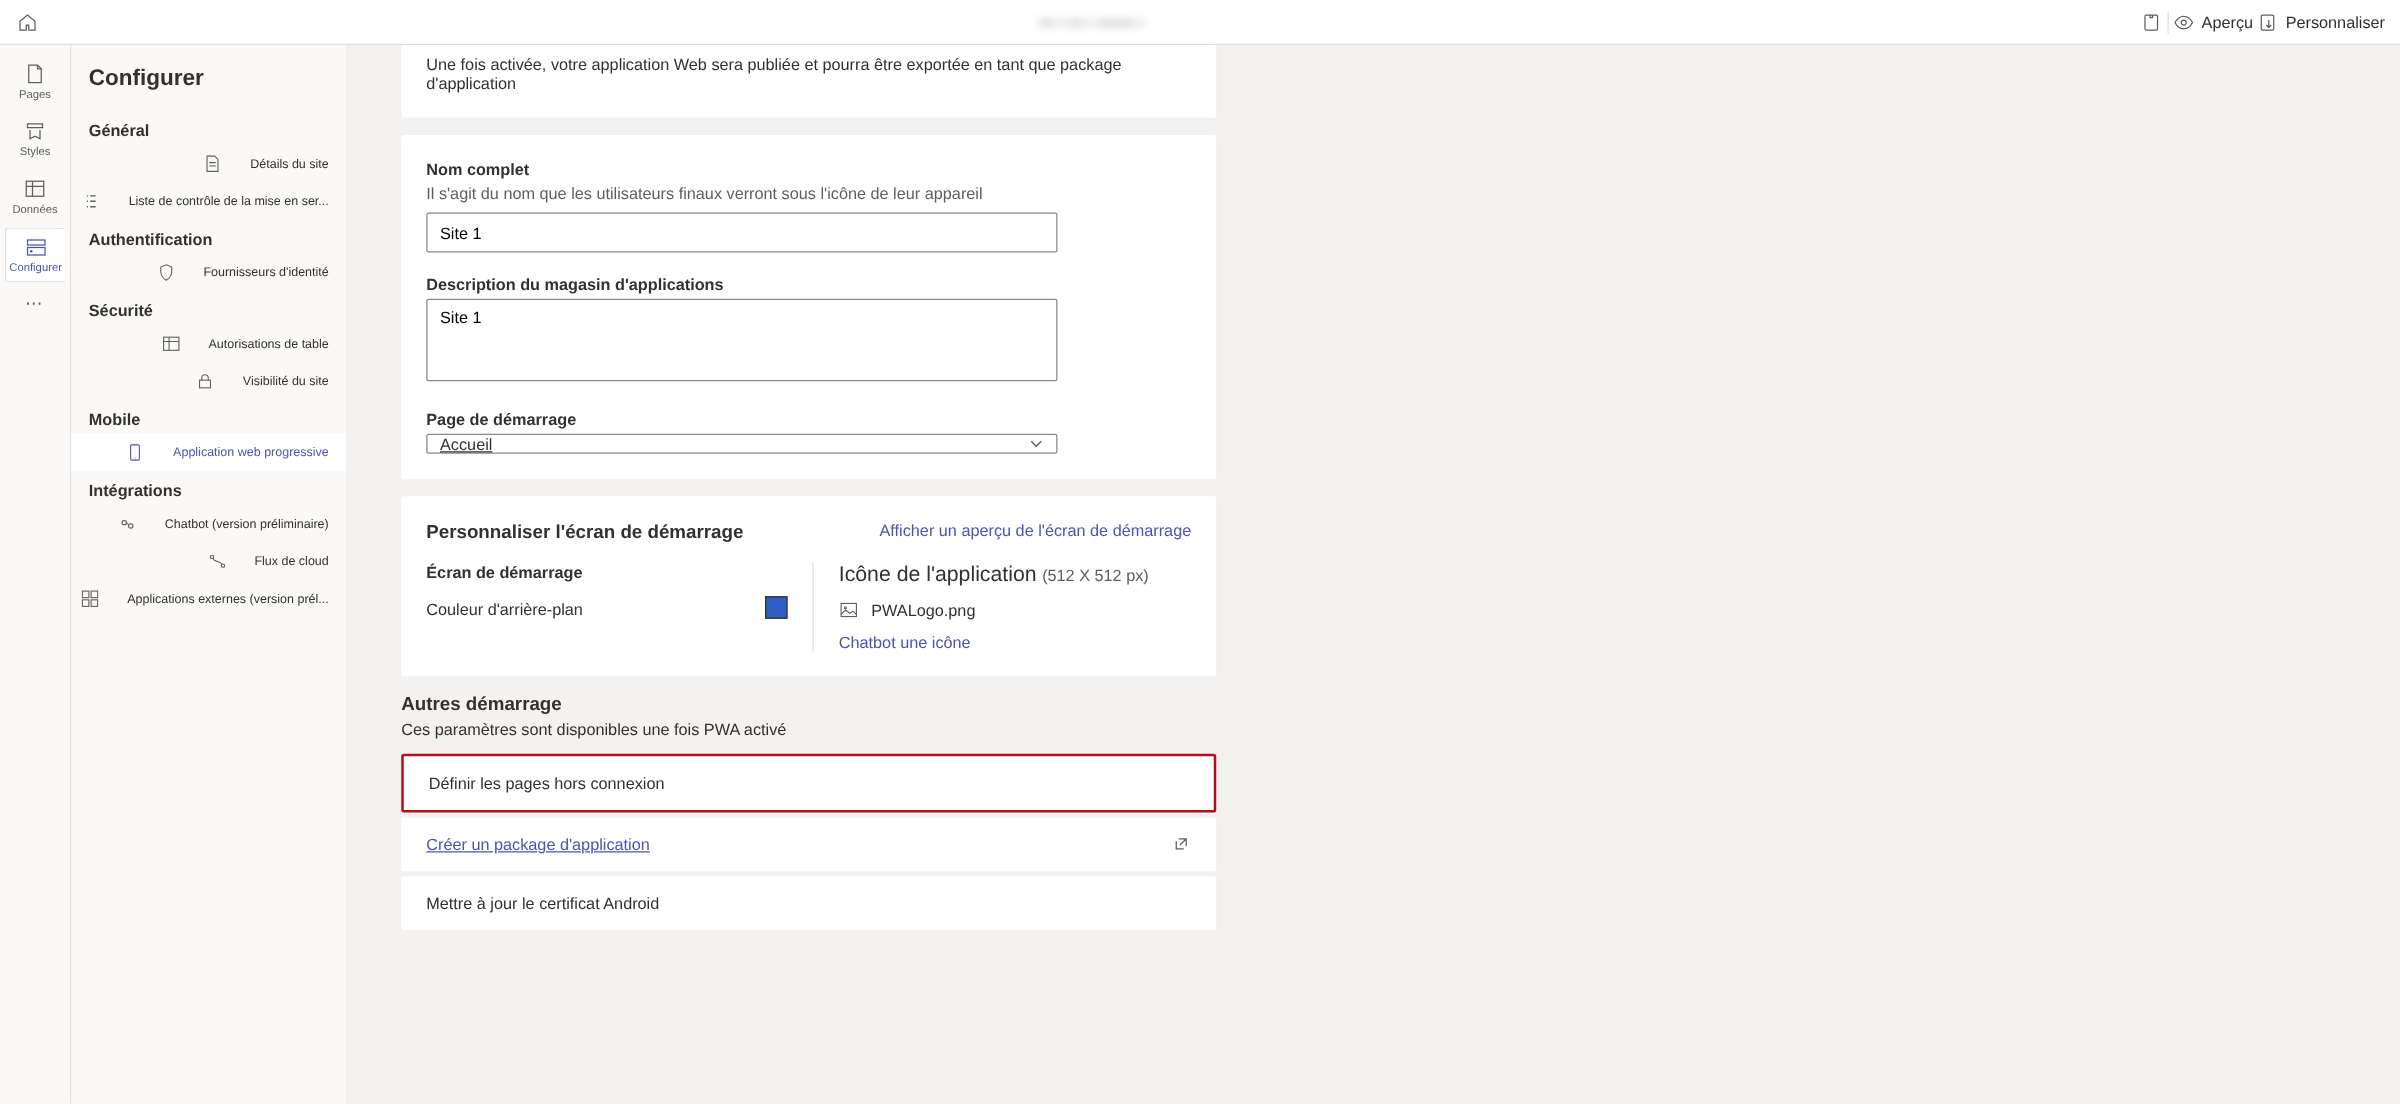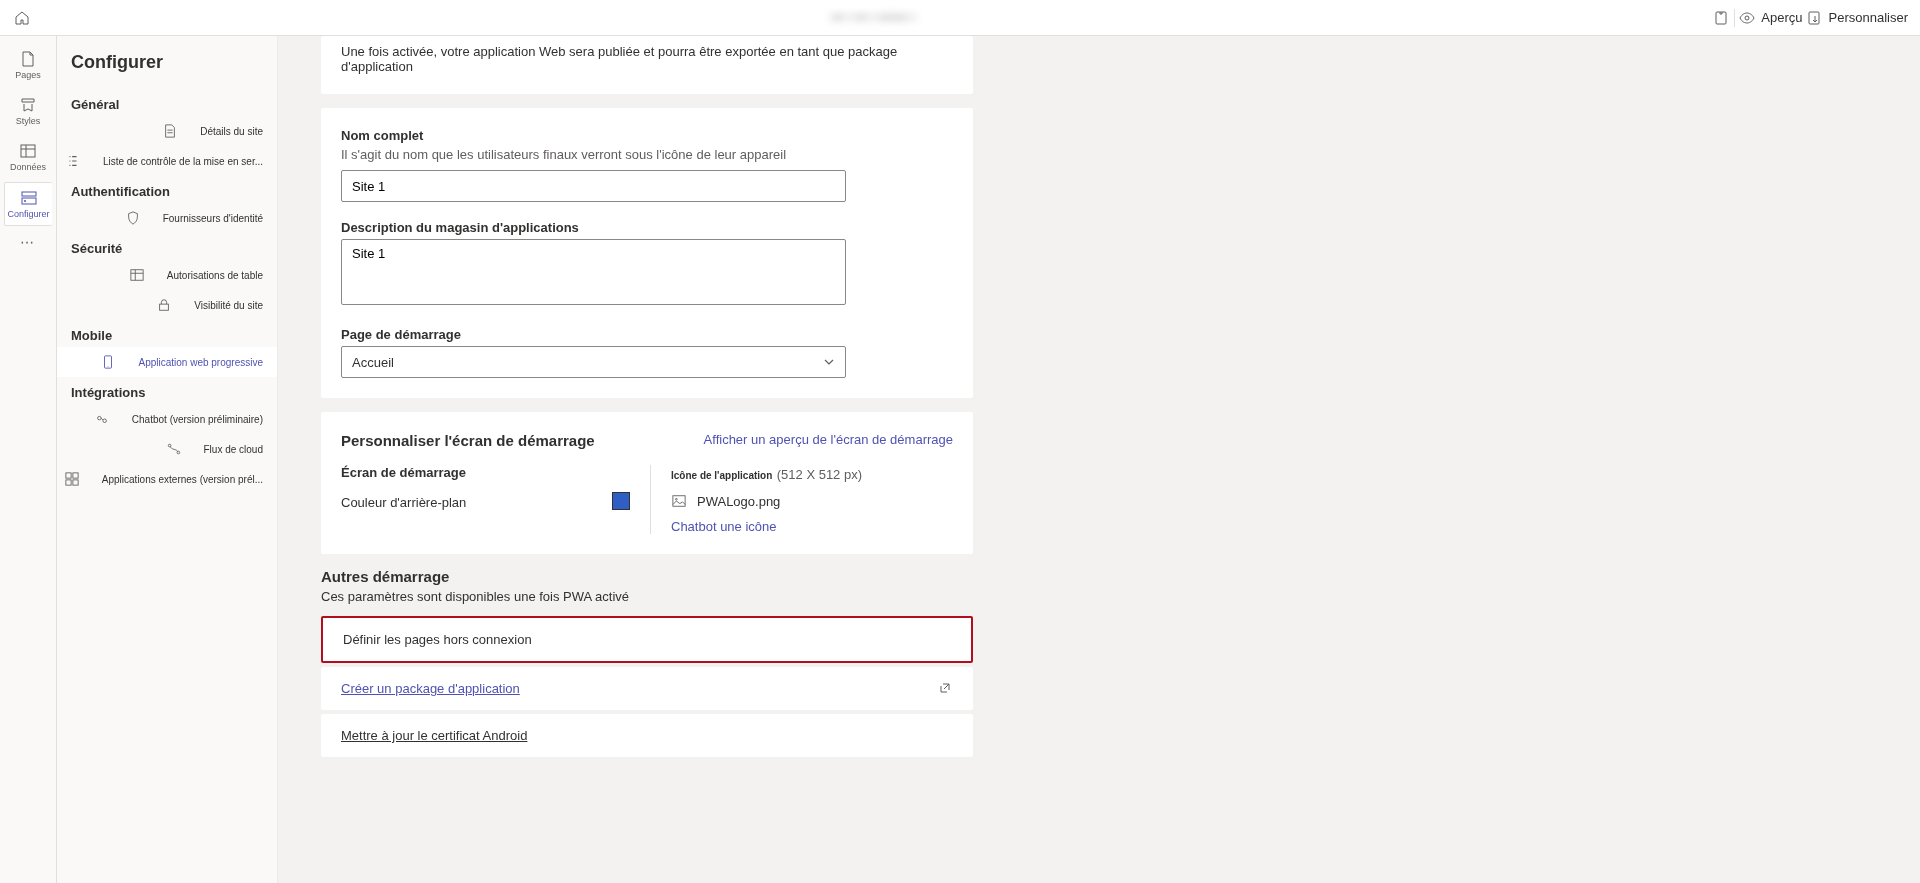--- a/index.html
+++ b/index.html
@@ -40,47 +40,47 @@
 .content-inner { max-width:652px; margin-left:23px; }
 
 
 .card { background:#fff; border-radius:2px; padding:20px; margin-bottom:14px; }
 .card.partial-top { padding-top:8px; }
 .card .desc { font-size:13px; color:#323130; }
 .label { font-size:13px; font-weight:600; color:#323130; margin-bottom:4px; display:block; }
 .sublabel { font-size:13px; color:#605e5c; margin-bottom:8px; }
 .input { width:505px; height:32px; border:1px solid #8a8886; border-radius:2px; padding:0 10px; font-size:13px; background:#fff; }
 .textarea { width:505px; height:66px; border:1px solid #8a8886; border-radius:2px; padding:6px 10px; font-size:13px; resize:none; }
-.select { width:505px; height:32px; border:1px solid #8a8886; border-radius:2px; padding:0 10px; font-size:13px; background:#fff; position:relative; display:flex; align-items:center; justify-content:space-between; cursor:pointer; }
+.select { width:505px; height:16px; border:1px solid #8a8886; border-radius:2px; padding:0 10px; font-size:13px; background:#fff; position:relative; display:flex; align-items:center; justify-content:space-between; cursor:pointer;text-decoration:underline; }
 .select .chev { color:#605e5c; }
 .fieldblock { margin-bottom:18px; }
 
 .splash-header { display:flex; justify-content:space-between; align-items:flex-start; margin-bottom:16px; }
 .splash-header h2 { font-size:15px; font-weight:600; }
 .preview-link { color:#4f52b2; font-size:13px; cursor:pointer; }
 .splash-cols { display:flex; }
 .splash-left { width:310px; border-right:1px solid #e1dfdd; padding-right:20px; }
 .splash-right { padding-left:20px; }
 .splash-left .seclabel { font-size:13px; font-weight:600; margin-bottom:12px; display:block; }
 .colorrow { display:flex; align-items:flex-end; justify-content:space-between; font-size:13px; color:#323130; }
 .swatch { width:18px; height:18px; background:#2f5ec4; border:1px solid #323130; cursor:pointer; }
-.iconlabel { font-size:10px; font-weight:700; }
+.iconlabel { font-size:17px; font-weight:400; }
 .iconsize { font-size:13px; font-weight:400; color:#605e5c; }
 .iconfile { display:flex; align-items:center; gap:10px; margin-top:10px; font-size:13px; }
 .iconfile .imgicon { width:16px; height:16px; display:flex;align-items:center;justify-content:center; }
 .chooseicon { color:#4f52b2; font-size:13px; margin-top:10px; cursor:pointer; }
 
 .sectionhead { font-size:15px; font-weight:600; margin-top:4px; }
 .sectionnote { font-size:13px; color:#323130; margin:4px 0 12px; }
 .linkbox { background:#fff; border-radius:2px; padding:14px 20px; margin-bottom:4px; display:flex; align-items:center; justify-content:space-between; }
 .linkbox .lk { font-size:13px; color:#4f52b2; cursor:pointer; }
 .linkbox.highlight { border:2px solid #b10e1e; }
 .linkbox.highlight .lk { color:#323130; }
 .linkbox .ext { width:14px; height:14px; color:#605e5c; }
-.linkbox.disabled .lk { color:#323130;text-decoration:underline; }
+.linkbox.disabled .lk { color:#323130; }
 .linkbox .lk.underline { text-decoration:underline; }
 
 
 .content::-webkit-scrollbar { width:14px; }
 .content::-webkit-scrollbar-track { background:#f3f2f1; }
 .content::-webkit-scrollbar-thumb { background:#c8c6c4; border-radius:7px; border:3px solid #f3f2f1; }
 
 svg { display:block; }
 </style>
 </head>

